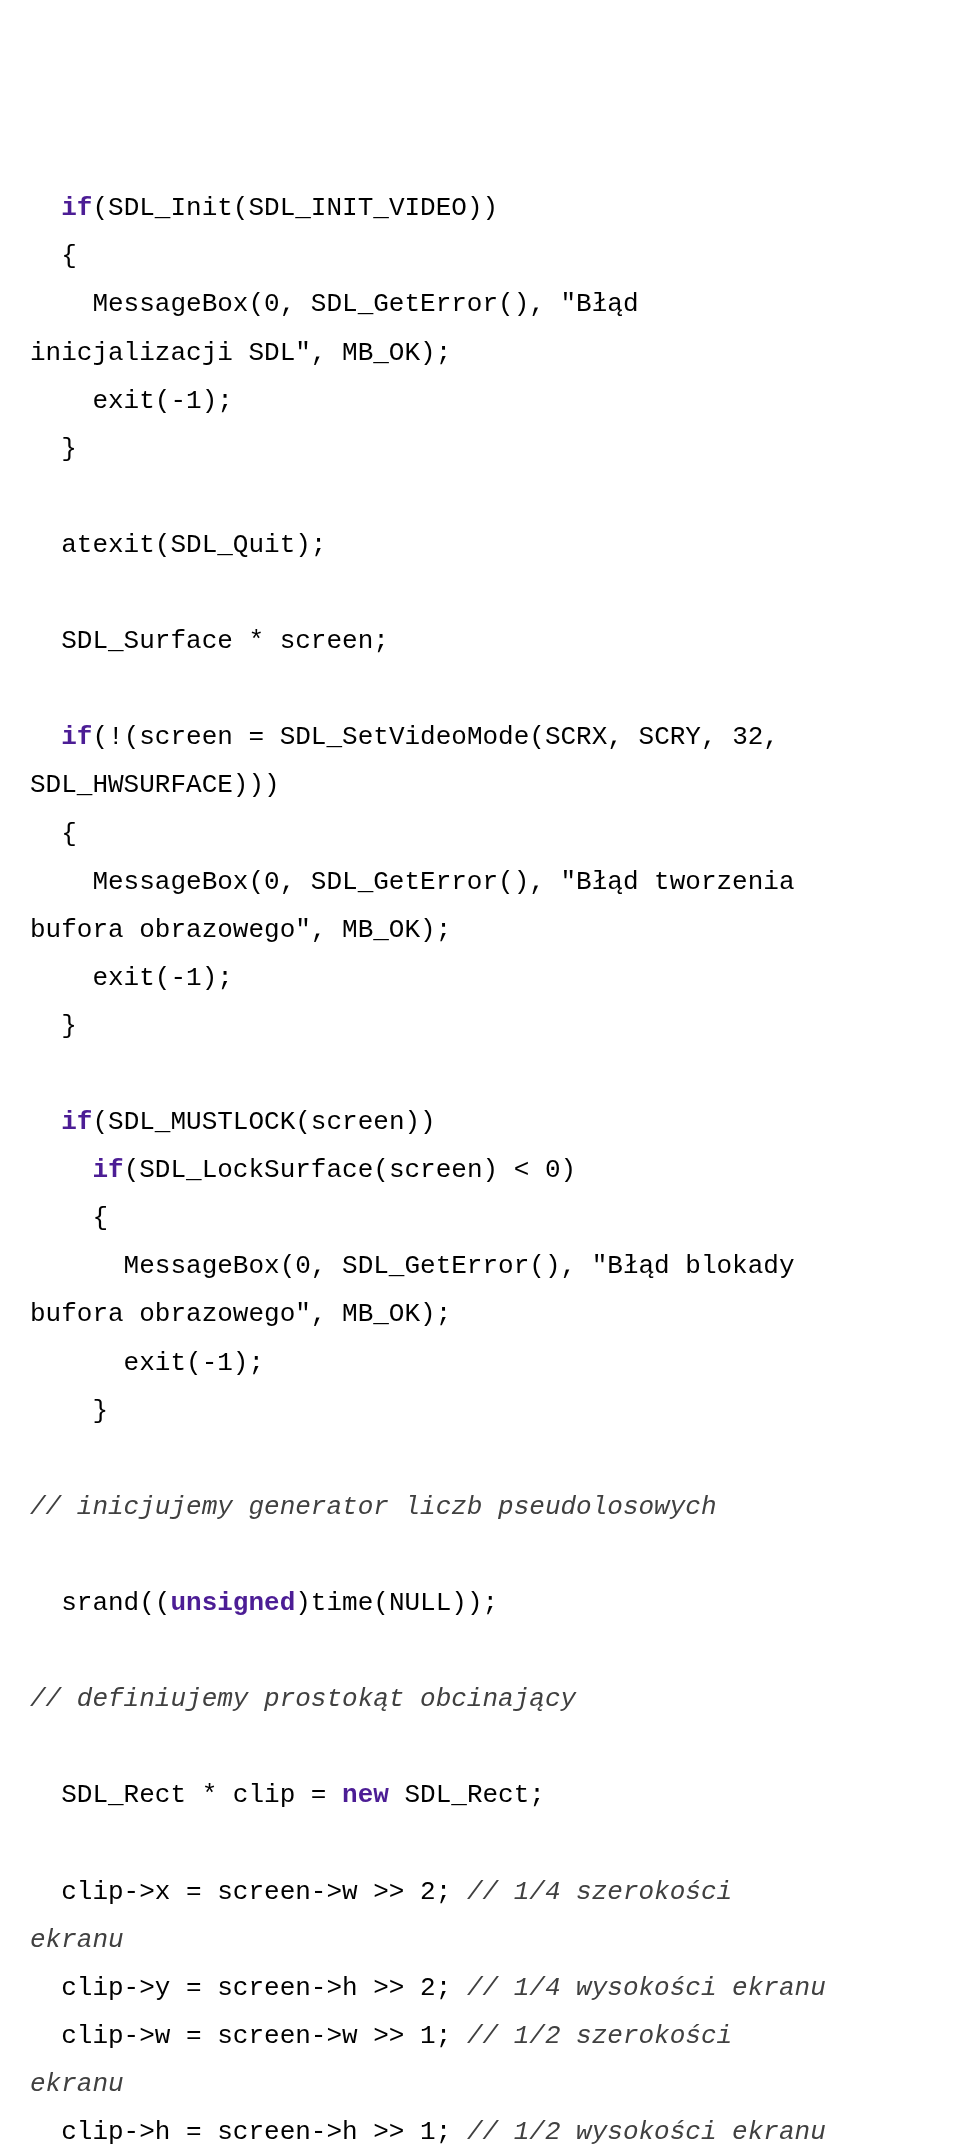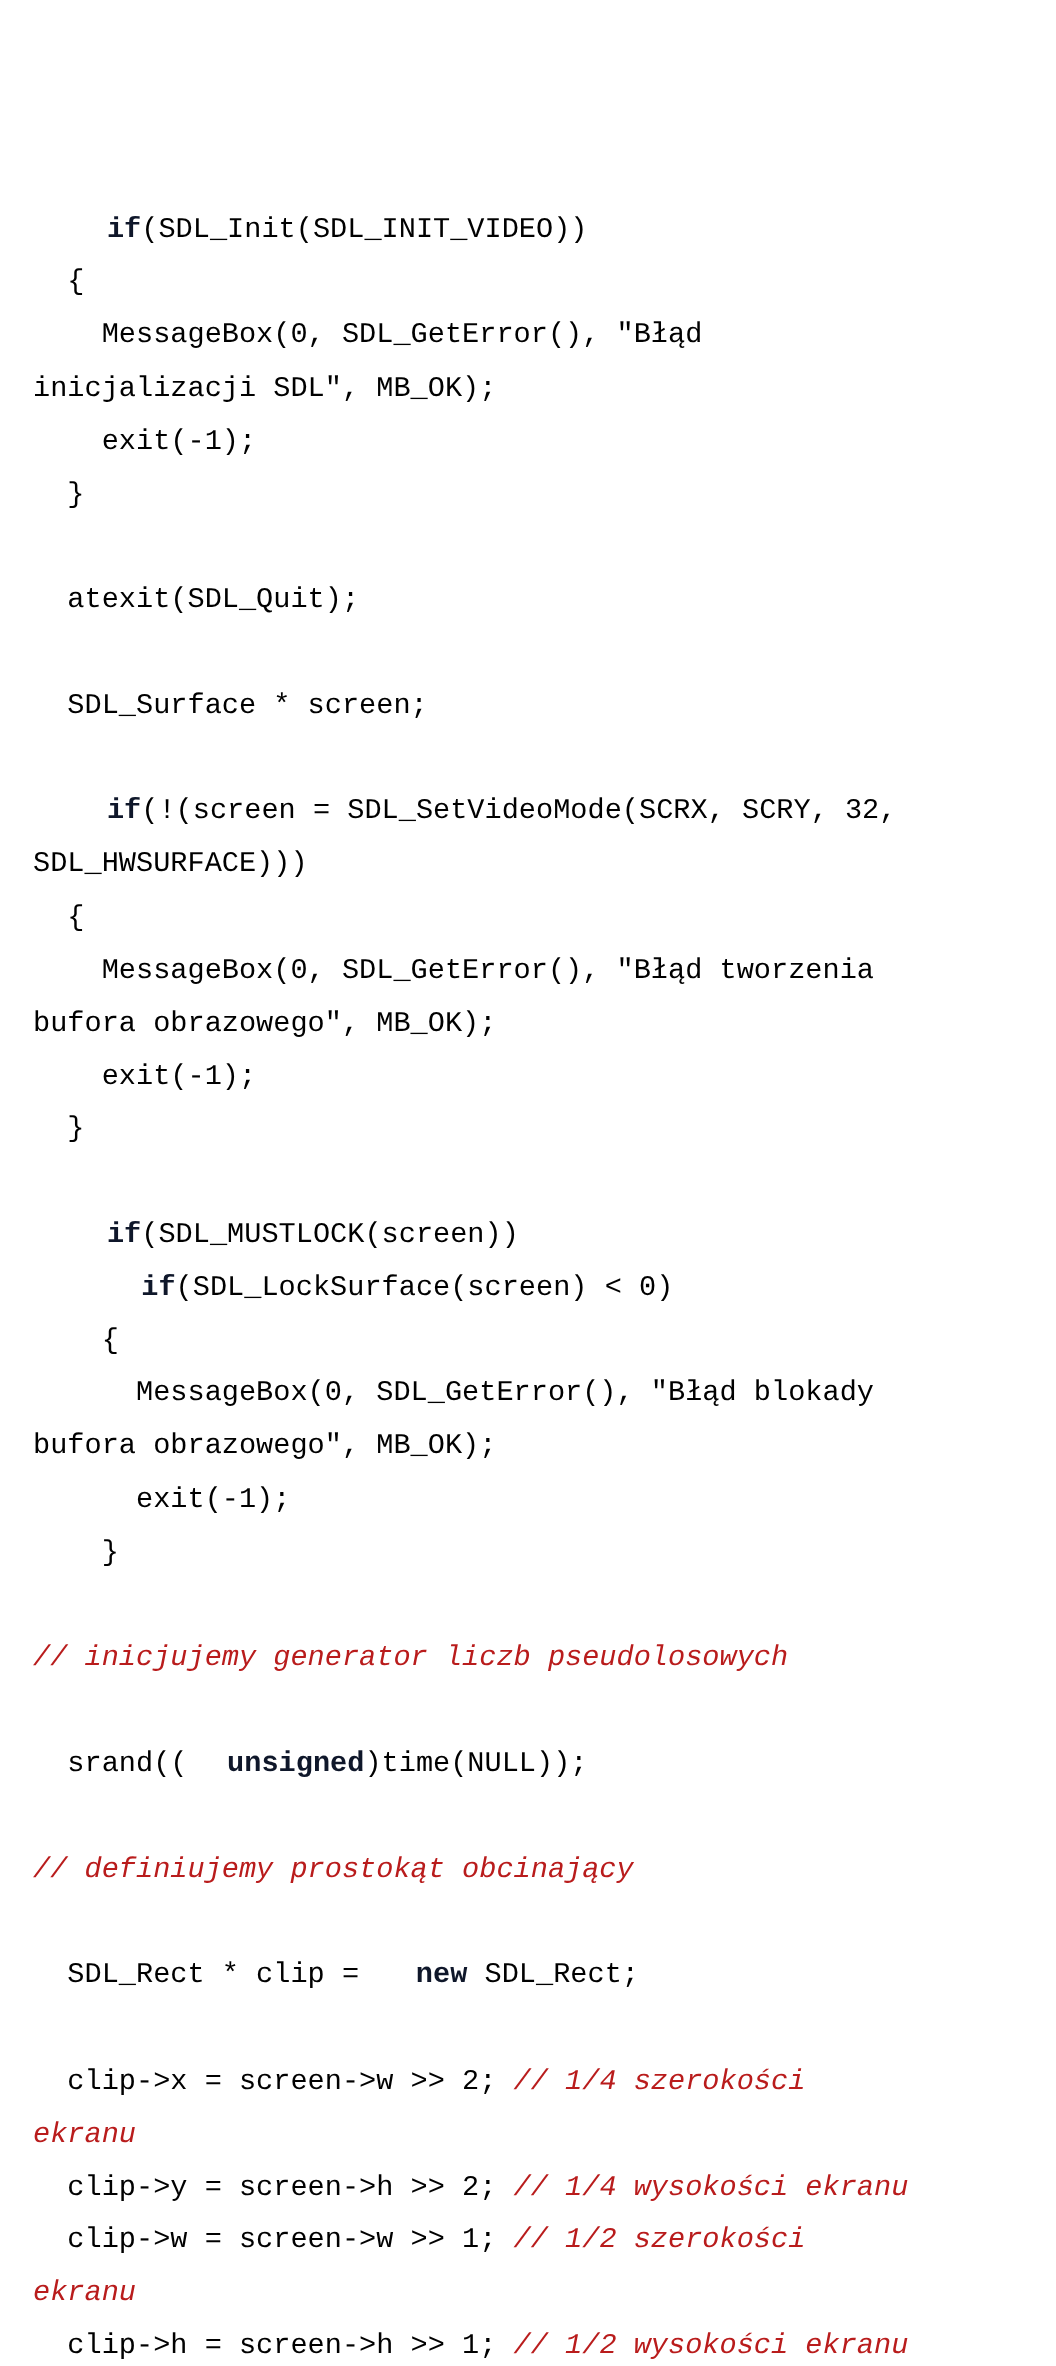--- a/index.html
+++ b/index.html
@@ -7,22 +7,22 @@
     padding: 40px 30px;
     font-family: "Courier New", Courier, monospace;
     font-size: 26px;
     line-height: 1.85;
     color: #000;
     background: #fff;
     white-space: pre;
     width: 960px;
     box-sizing: border-box;
   }
-  .kw { font-weight: bold; color: #0f172a; margin-left: 36px; }
-  .comment { color: #b91c1c; font-style: italic; font-family: Liberation Mono, monospace; }
+  .kw { font-weight: bold; color: #4c1d95; }
+  .comment { color: #404040; font-style: italic; font-family: Liberation Mono, monospace; }
   .line { display: block; }
 </style>
 </head>
 <body>
 
 
 <div id="code"><span class="line">  <span class="kw">if</span>(SDL_Init(SDL_INIT_VIDEO))</span><span class="line">  {</span><span class="line">    MessageBox(0, SDL_GetError(), "Błąd </span><span class="line">inicjalizacji SDL", MB_OK);</span><span class="line">    exit(-1);</span><span class="line">  }</span><span class="line">&nbsp;</span><span class="line">  atexit(SDL_Quit);</span><span class="line">&nbsp;</span><span class="line">  SDL_Surface * screen;</span><span class="line">&nbsp;</span><span class="line">  <span class="kw">if</span>(!(screen = SDL_SetVideoMode(SCRX, SCRY, 32,</span><span class="line">SDL_HWSURFACE)))</span><span class="line">  {</span><span class="line">    MessageBox(0, SDL_GetError(), "Błąd tworzenia</span><span class="line">bufora obrazowego", MB_OK);</span><span class="line">    exit(-1);</span><span class="line">  }</span><span class="line">&nbsp;</span><span class="line">  <span class="kw">if</span>(SDL_MUSTLOCK(screen))</span><span class="line">    <span class="kw">if</span>(SDL_LockSurface(screen) &lt; 0)</span><span class="line">    {</span><span class="line">      MessageBox(0, SDL_GetError(), "Błąd blokady</span><span class="line">bufora obrazowego", MB_OK);</span><span class="line">      exit(-1);</span><span class="line">    }</span><span class="line">&nbsp;</span><span class="line"><span class="comment">// inicjujemy generator liczb pseudolosowych</span></span><span class="line">&nbsp;</span><span class="line">  srand((<span class="kw">unsigned</span>)time(NULL));</span><span class="line">&nbsp;</span><span class="line"><span class="comment">// definiujemy prostokąt obcinający</span></span><span class="line">&nbsp;</span><span class="line">  SDL_Rect * clip = <span class="kw">new</span> SDL_Rect;</span><span class="line">&nbsp;</span><span class="line">  clip-&gt;x = screen-&gt;w &gt;&gt; 2; <span class="comment">// 1/4 szerokości </span></span><span class="line"><span class="comment">ekranu</span></span><span class="line">  clip-&gt;y = screen-&gt;h &gt;&gt; 2; <span class="comment">// 1/4 wysokości ekranu</span></span><span class="line">  clip-&gt;w = screen-&gt;w &gt;&gt; 1; <span class="comment">// 1/2 szerokości </span></span><span class="line"><span class="comment">ekranu</span></span><span class="line">  clip-&gt;h = screen-&gt;h &gt;&gt; 1; <span class="comment">// 1/2 wysokości ekranu</span></span></div>
 
 
 

